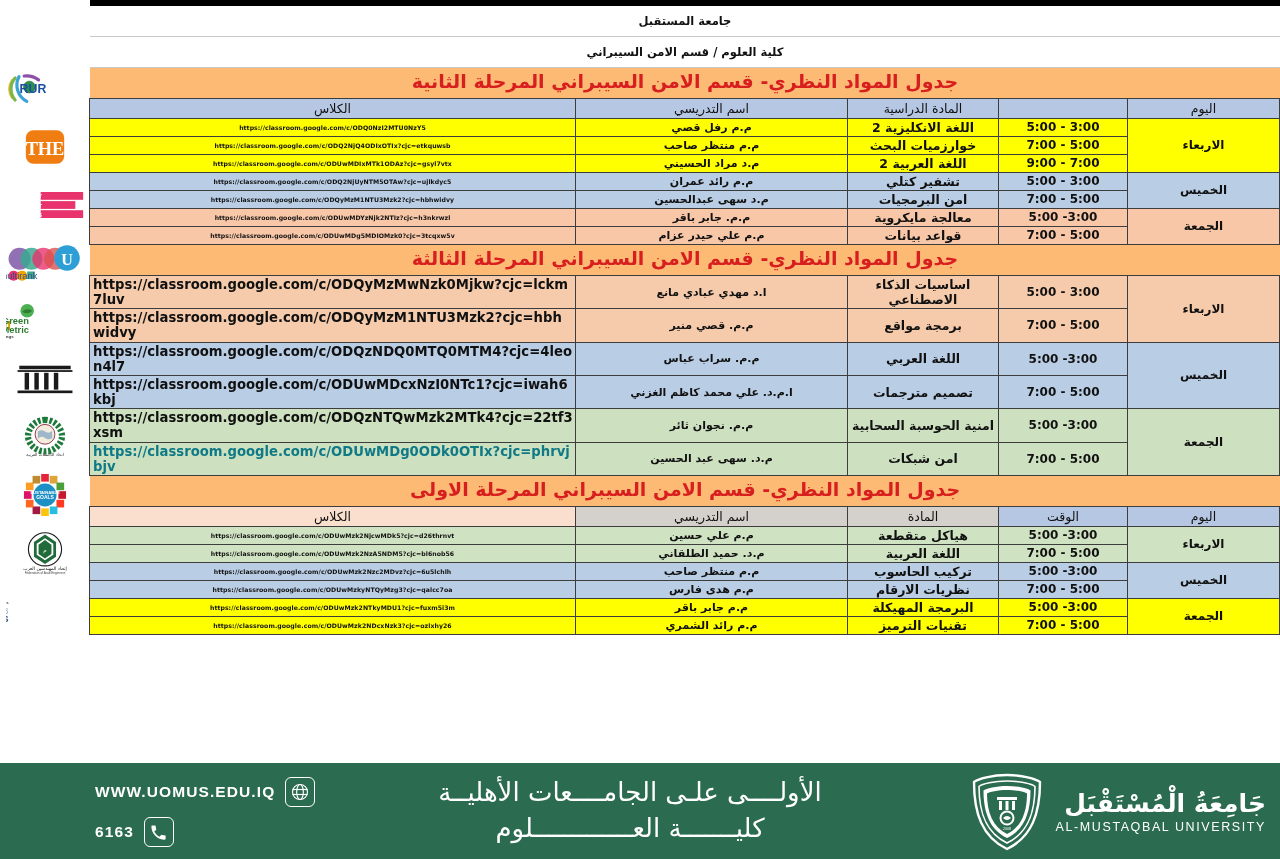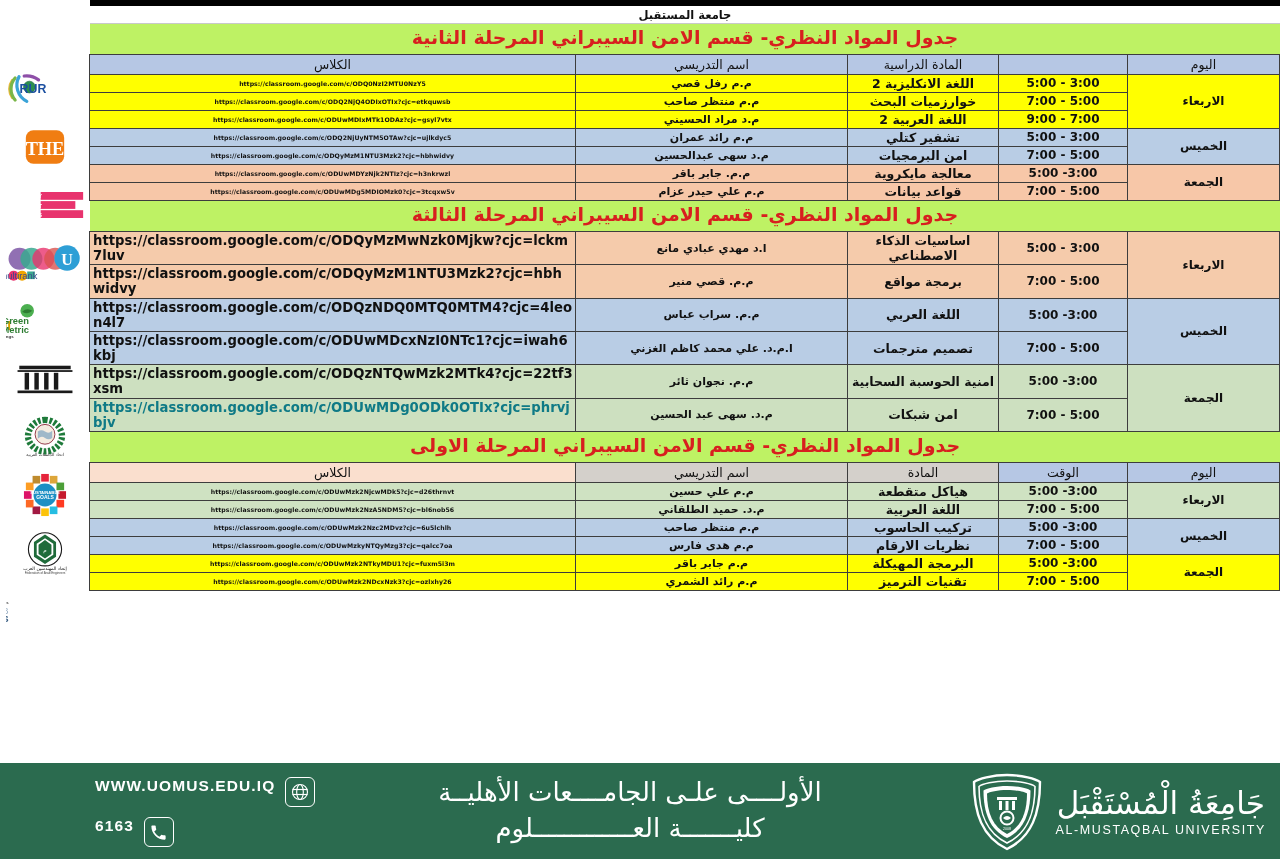--- a/index.html
+++ b/index.html
@@ -36,29 +36,29 @@
   #board {
     position: absolute;
     left: 90px; top: 0;
     width: 1190px; height: 760px;
     background: #ffffff;
   }
   #topbar-black {
     height: 6px; background: #000;
   }
   .uni-line {
-    height: 18px;
+    height: 31px;
     background: #fff;
     border-bottom: 1px solid #c9c9c9;
     display: flex; align-items: center; justify-content: center;
     font-size: 11.5px; color: #111; font-weight: 600;
     font-family: "DejaVu Sans", sans-serif;
   }
   .section-title {
-    background: #bef264; color: #d81f1f;
+    background: #fdba74; color: #d81f1f;
     text-align: center;
     font-size: 19px; font-weight: bold;
     font-family: "DejaVu Sans", sans-serif;
     letter-spacing: .2px;
     padding: 4px 0 6px;
     line-height: 1.05;
   }
 
   table.sched {
     width: 100%;
@@ -120,21 +120,21 @@
     position: absolute; left: 0; top: 760px;
     width: 1280px; height: 99px;
     background: #2b6b4f;
     border-top: 3px solid #ffffff;
     border-top-left-radius: 0;
   }
   #footer-inner { position: relative; width: 100%; height: 100%; }
 
   .contact-box {
     position: absolute; left: 95px;
-    display: flex; gap: 10px;
+    display: flex; align-items: center; gap: 10px;
   }
   .contact-icon {
     width: 30px; height: 30px;
     border: 1.6px solid #ffffff; border-radius: 6px;
     display: flex; align-items: center; justify-content: center;
     color: #fff;
   }
   .contact-text {
     color: #fff; font-weight: bold;
     font-family: "Liberation Sans", sans-serif;
@@ -153,22 +153,23 @@
     line-height: 1.38;
   }
 
   .brand {
     position: absolute; right: 14px; top: 10px;
     display: flex; align-items: center; gap: 12px;
   }
   .brand-text { text-align: center; color: #fff; }
   .brand-ar {
     font-family: "DejaVu Sans", serif;
-    font-size: 31px; font-weight: normal; line-height: 1;
+    font-size: 25px; font-weight: bold; line-height: 1;
     direction: rtl;
+    text-align: right;
   }
   .brand-en {
     font-family: "Liberation Sans", sans-serif;
     font-size: 12.5px; font-weight: normal; letter-spacing: 1.6px;
     margin-top: 4px;
   }
   .shield { width: 74px; height: 78px; }
 </style>
 </head>
 <body>
@@ -298,20 +299,21 @@
         <text x="3" y="28" font-family="Liberation Sans, sans-serif" font-size="10.5" font-weight="bold" fill="#33597f">OF UNIVERSITIES</text>
       </svg>
     </div>
   </div>
 
   <div id="board">
 
     <div id="topbar-black"></div>
 
     <div class="uni-line">جامعة المستقبل</div>
+    <div class="uni-line">كلية العلوم / قسم الامن السيبراني</div>
 
     <div class="section-title">جدول المواد النظري- قسم الامن السيبراني المرحلة الثانية</div>
 
     <table class="sched">
       <colgroup>
         <col class="c-day">
           <col class="c-time">
           <col class="c-subj">
           <col class="c-teach">
           <col class="c-link">

